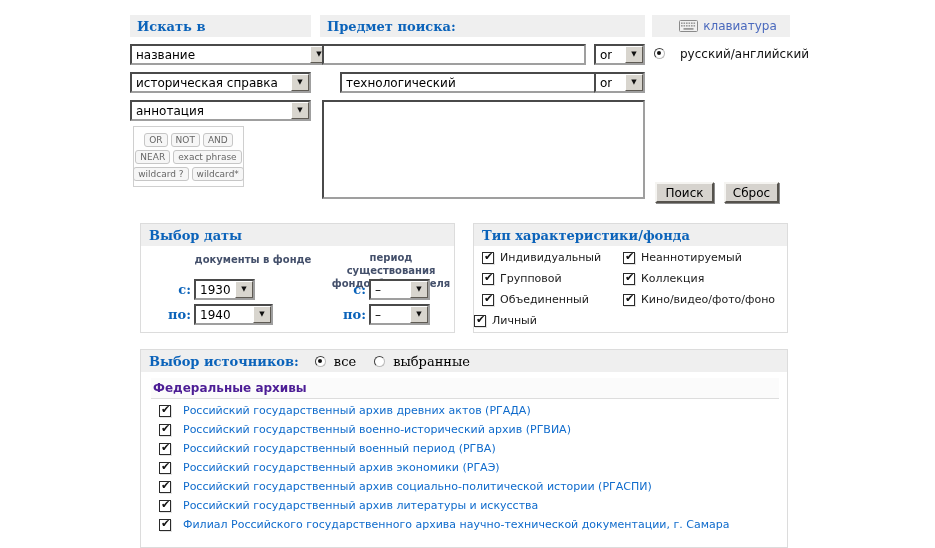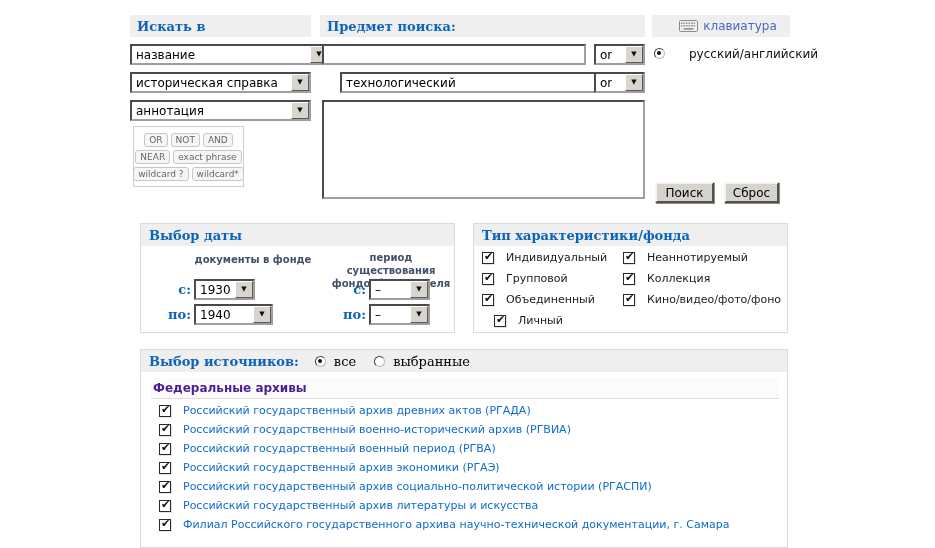--- a/index.html
+++ b/index.html
@@ -30,31 +30,31 @@
 
   .radio { width:11px; height:11px; flex:none; border-radius:50%; background:#fff; border:1px solid;
            border-color:#3f3f3f #b9b9b9 #b9b9b9 #3f3f3f; position:relative; cursor:pointer; box-sizing:border-box; }
   .radio.checked::after { content:""; position:absolute; left:2px; top:2px; width:4px; height:4px;
            background:#111; border-radius:50%; }
 
   .cb { width:12px; height:12px; flex:none; background:#fff; border:1px solid #2a2a2a; position:relative;
         cursor:pointer; box-sizing:border-box; box-shadow:1px 1px 0 #e3e3e3; }
   .cb.checked::after { content:"✔"; position:absolute; left:1px; top:-3px; font-size:11px; color:#111; }
 
-  .langrow { display:flex; align-items:center; gap:24px; height:15px; }
+  .langrow { display:flex; align-items:center; gap:15px; height:15px; }
   .langlabel { font-size:12px; color:#111; white-space:nowrap; }
   .translit { font-size:12px; color:#0f6bcc; text-decoration:underline; cursor:pointer; white-space:nowrap; }
   .kblabel { font-size:12px; color:#4a69bd; cursor:pointer; }
 
   .secbox { border:1px solid #dcdcdc; background:#fff; box-sizing:border-box; }
   .sechdr { height:22px; background:#efefef; display:flex; align-items:center; padding-left:8px; box-sizing:border-box; }
   .grplabel { font-weight:bold; font-size:10px; color:#44506b; text-align:center; line-height:13px; }
   .datelbl { font-family:"DejaVu Serif", serif; font-weight:bold; font-size:13px; color:#0b63ba; }
 
-  .cbrow { display:flex; align-items:center; gap:12px; }
+  .cbrow { display:flex; align-items:center; gap:6px; }
   .cblabel { font-size:11px; color:#1a1a1a; white-space:nowrap; }
 
   .srclabel { font-family:"DejaVu Serif", serif; font-size:13px; color:#000; cursor:pointer; }
   .fedbar { background:#fbfbfb; border-bottom:1px solid #dddddd; display:flex; align-items:center; box-sizing:border-box; }
   .fedtitle { font-weight:bold; font-size:12px; color:#4c1d95; padding-left:2px; }
   .archrow { display:flex; align-items:center; gap:12px; }
   .archlink { font-size:11px; color:#0f6bcc; text-decoration:none; cursor:pointer; white-space:nowrap; }
 </style>
 </head>
 <body>
@@ -184,21 +184,21 @@
       <span class="cblabel">Индивидуальный</span>
     </div>
     <div class="abs cbrow" style="left:8px;top:48px;">
       <span class="cb checked"></span>
       <span class="cblabel">Групповой</span>
     </div>
     <div class="abs cbrow" style="left:8px;top:69px;">
       <span class="cb checked"></span>
       <span class="cblabel">Объединенный</span>
     </div>
-    <div class="abs cbrow" style="left:20px;top:90px;">
+    <div class="abs cbrow" style="left:0;top:90px;">
       <span class="cb checked"></span>
       <span class="cblabel">Личный</span>
     </div>
     <div class="abs cbrow" style="left:149px;top:27px;">
       <span class="cb checked"></span>
       <span class="cblabel">Неаннотируемый</span>
     </div>
     <div class="abs cbrow" style="left:149px;top:48px;">
       <span class="cb checked"></span>
       <span class="cblabel">Коллекция</span>

